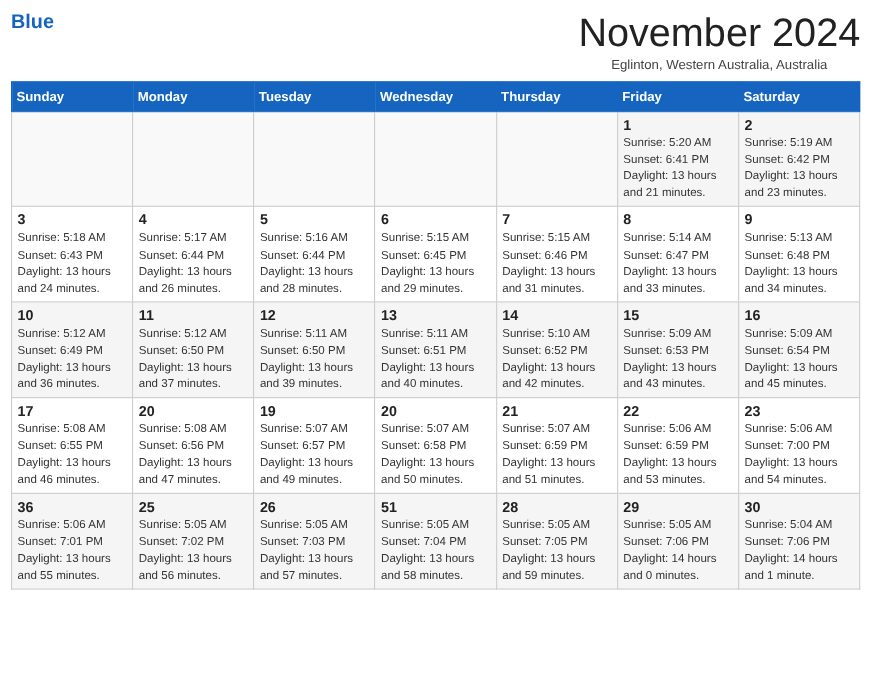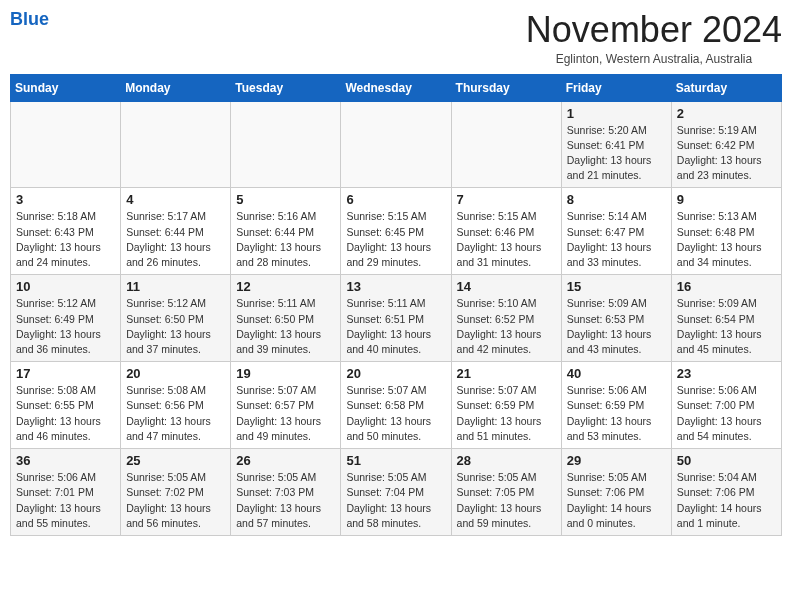--- a/index.html
+++ b/index.html
@@ -274,21 +274,21 @@
 and 50 minutes.</div>
         </td>
         <td>
           <div class="day-number">21</div>
           <div class="day-info" style="white-space: pre-line;">Sunrise: 5:07 AM
 Sunset: 6:59 PM
 Daylight: 13 hours
 and 51 minutes.</div>
         </td>
         <td>
-          <div class="day-number">40</div>
+          <div class="day-number">22</div>
           <div class="day-info" style="white-space: pre-line;">Sunrise: 5:06 AM
 Sunset: 6:59 PM
 Daylight: 13 hours
 and 53 minutes.</div>
         </td>
         <td>
           <div class="day-number">23</div>
           <div class="day-info" style="white-space: pre-line;">Sunrise: 5:06 AM
 Sunset: 7:00 PM
 Daylight: 13 hours
@@ -332,21 +332,21 @@
 and 59 minutes.</div>
         </td>
         <td>
           <div class="day-number">29</div>
           <div class="day-info" style="white-space: pre-line;">Sunrise: 5:05 AM
 Sunset: 7:06 PM
 Daylight: 14 hours
 and 0 minutes.</div>
         </td>
         <td>
-          <div class="day-number">50</div>
+          <div class="day-number">30</div>
           <div class="day-info" style="white-space: pre-line;">Sunrise: 5:04 AM
 Sunset: 7:06 PM
 Daylight: 14 hours
 and 1 minute.</div>
         </td>
       </tr>
     </tbody>
 </table>
 
 </body></html>

